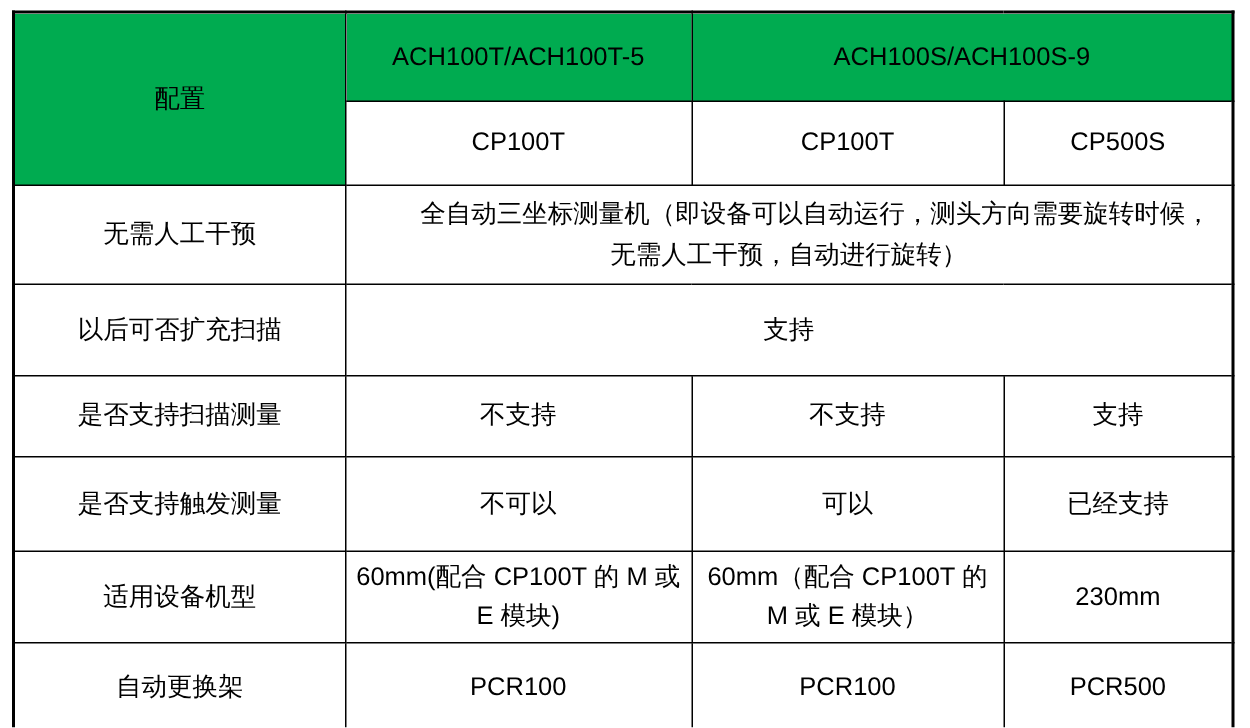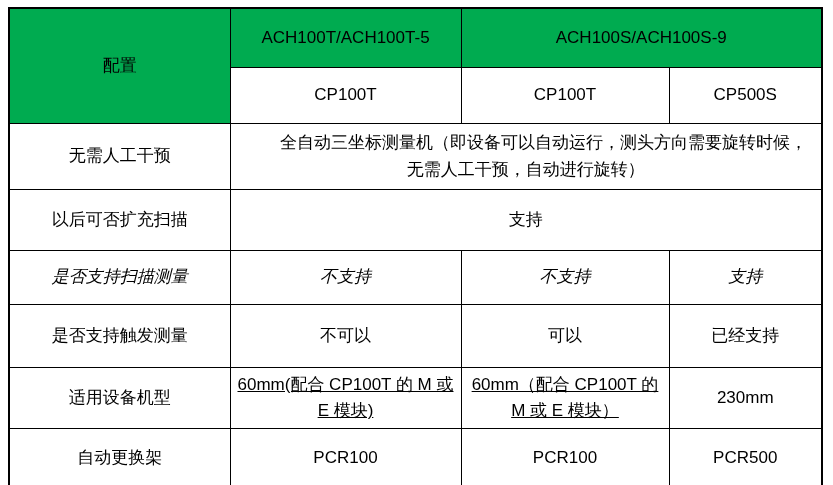--- a/index.html
+++ b/index.html
@@ -30,35 +30,35 @@
     font-weight:normal;
     padding:2px 6px;
     overflow:hidden;
     line-height:1.55;
   }
   
   tr.rh-group  > *{height:54px;}
   tr.rh-sub    > *{height:51px;}
   tr.rh-desc   > *{height:61px;}
   tr.rh-trig   > *{height:56px;}
-  tr.rh-scan   > *{height:49px;font-style:italic;}
+  tr.rh-scan   > *{height:49px;}
   tr.rh-expand > *{height:58px;}
   tr.rh-stylus > *{height:56px;}
   tr.rh-rack   > *{height:54px;}
 
   .green{background:var(--green);}
   .cjk{font-family:"Liberation Serif","DejaVu Serif",serif;}
   .latin{font-family:"Liberation Sans","DejaVu Sans",sans-serif;}
   td.desc-cell{
     text-align:left;
     text-indent:2.1em;
     padding:2px 10px 2px 8px;
     line-height:1.78;
   }
-  td.wrap2{line-height:1.5;padding:2px 4px;text-decoration:underline;}
+  td.wrap2{line-height:1.5;padding:2px 4px;}
 </style>
 </head>
 <body>
 
 <div class="page">
   <table class="spec">
     <colgroup>
       <col style="width:221px">
       <col style="width:231px">
       <col style="width:208px">

